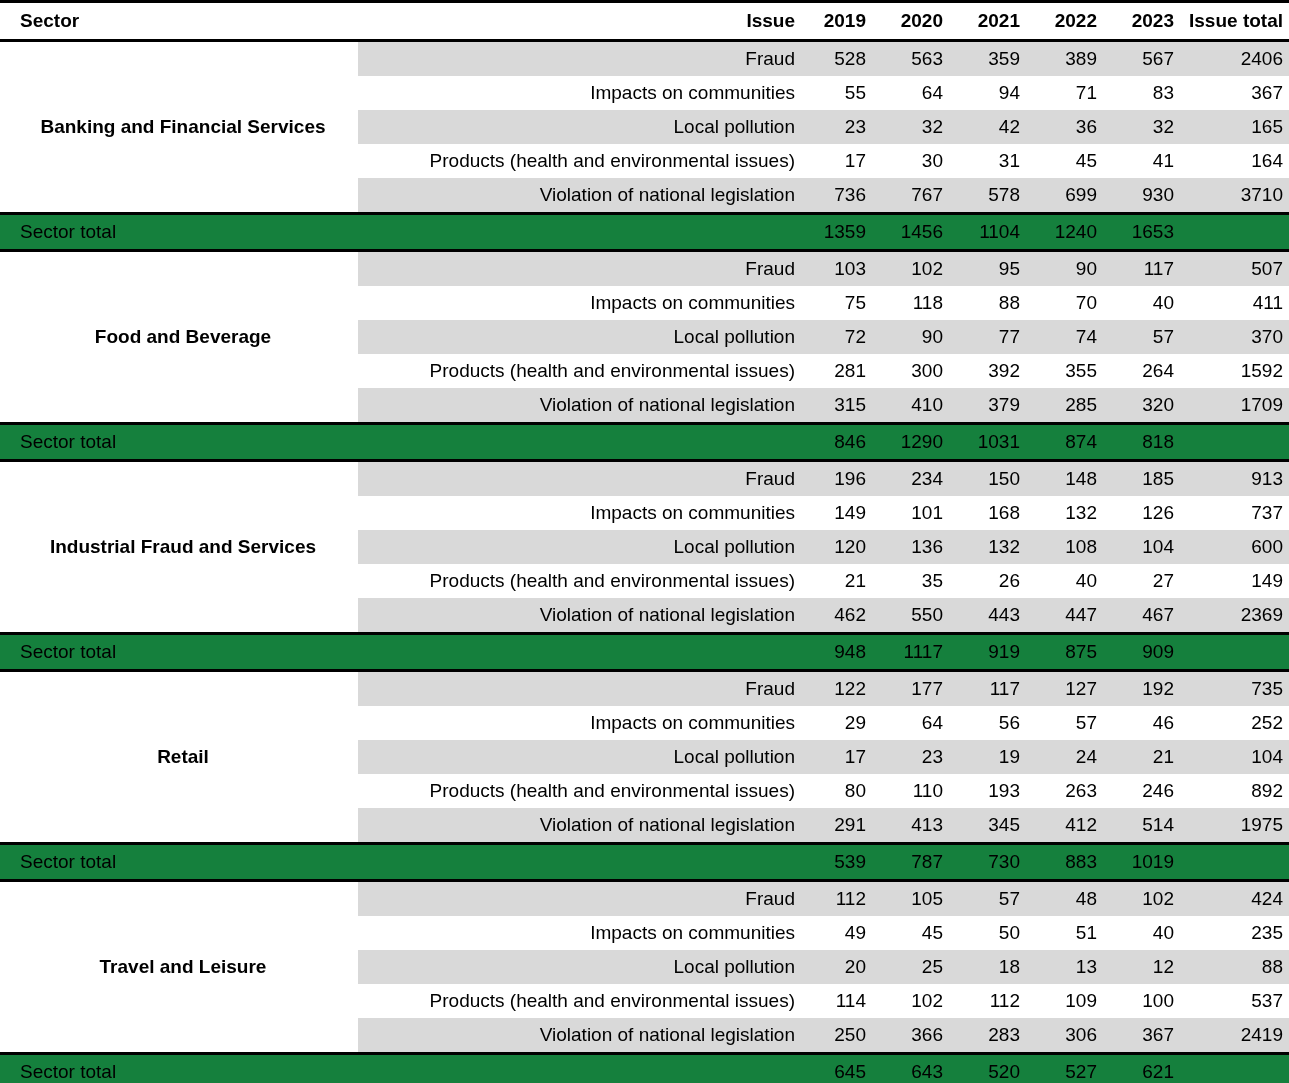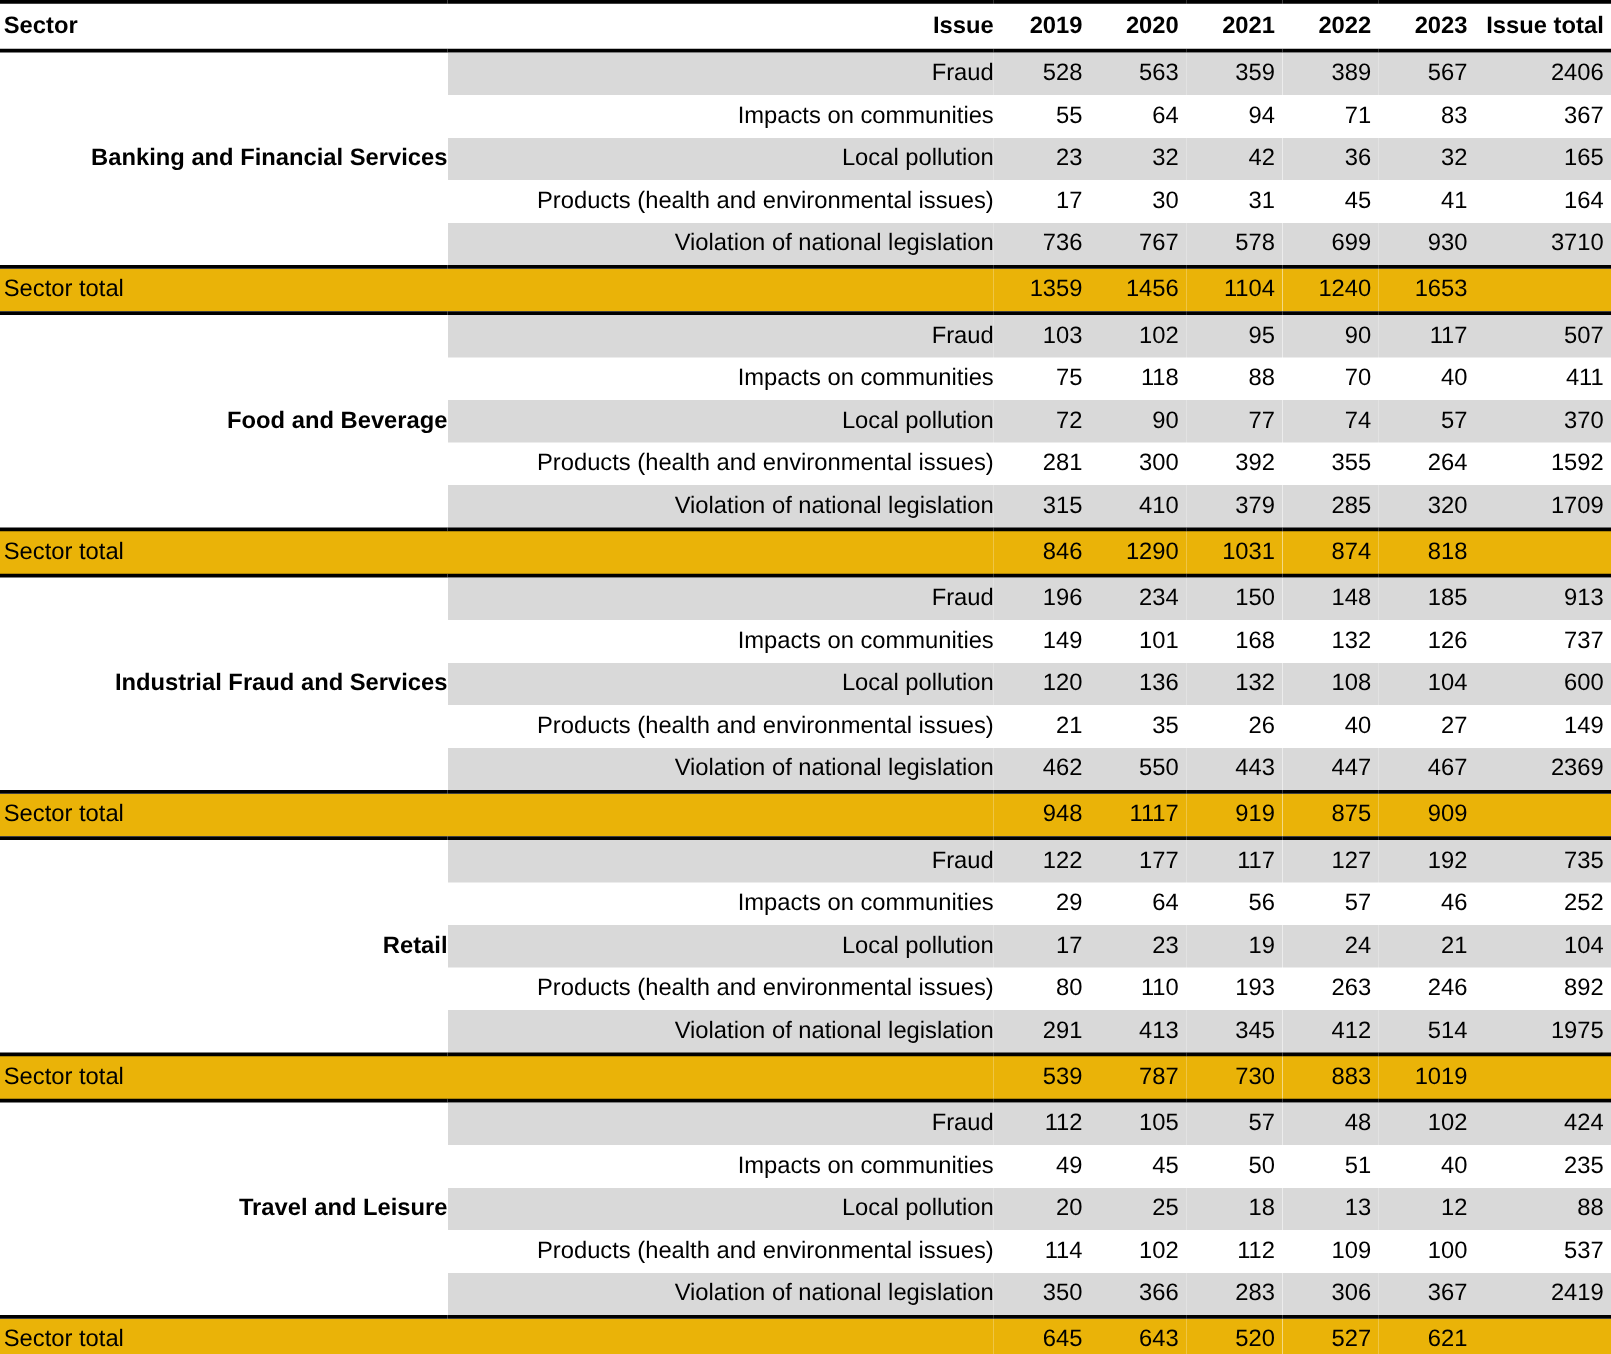--- a/index.html
+++ b/index.html
@@ -27,44 +27,44 @@
     overflow: hidden;
     vertical-align: middle;
   }
   thead th {
     font-weight: bold;
     border-bottom: 3px solid var(--rule, #000);
     height: 36px;
   }
   .col-sector {
     text-align: left;
-    padding-left: 3px;
+    padding-left: 20px;
   }
   .col-issue {
     text-align: right;
     padding-left: 5px;
   }
   .num {
     text-align: right;
     padding-right: 6px;
   }
   tr.shaded td {
     background: var(--shade, #d9d9d9);
   }
   td.sector-cell {
     background: #ffffff !important;
     font-weight: bold;
-    text-align: right;
+    text-align: center;
     padding-left: 8px;
     vertical-align: middle;
   }
   tr.total-row td {
     border-top: 3px solid var(--rule, #000);
     border-bottom: 3px solid var(--rule, #000);
-    background: #eab308;
+    background: #15803d;
     font-weight: normal;
   }
 </style>
 </head>
 <body>
 
 <table>
   <colgroup>
     <col style="width:358px">
     <col style="width:437px">
@@ -340,21 +340,21 @@
         <td class="col-issue">Products (health and environmental issues)</td>
         <td class="num">114</td>
         <td class="num">102</td>
         <td class="num">112</td>
         <td class="num">109</td>
         <td class="num">100</td>
         <td class="num">537</td>
       </tr>
       <tr class="shaded">
         <td class="col-issue">Violation of national legislation</td>
-        <td class="num">350</td>
+        <td class="num">250</td>
         <td class="num">366</td>
         <td class="num">283</td>
         <td class="num">306</td>
         <td class="num">367</td>
         <td class="num">2419</td>
       </tr>
       <tr class="total-row">
         <td class="col-sector" colspan="2">Sector total</td>
         <td class="num">645</td>
         <td class="num">643</td>

